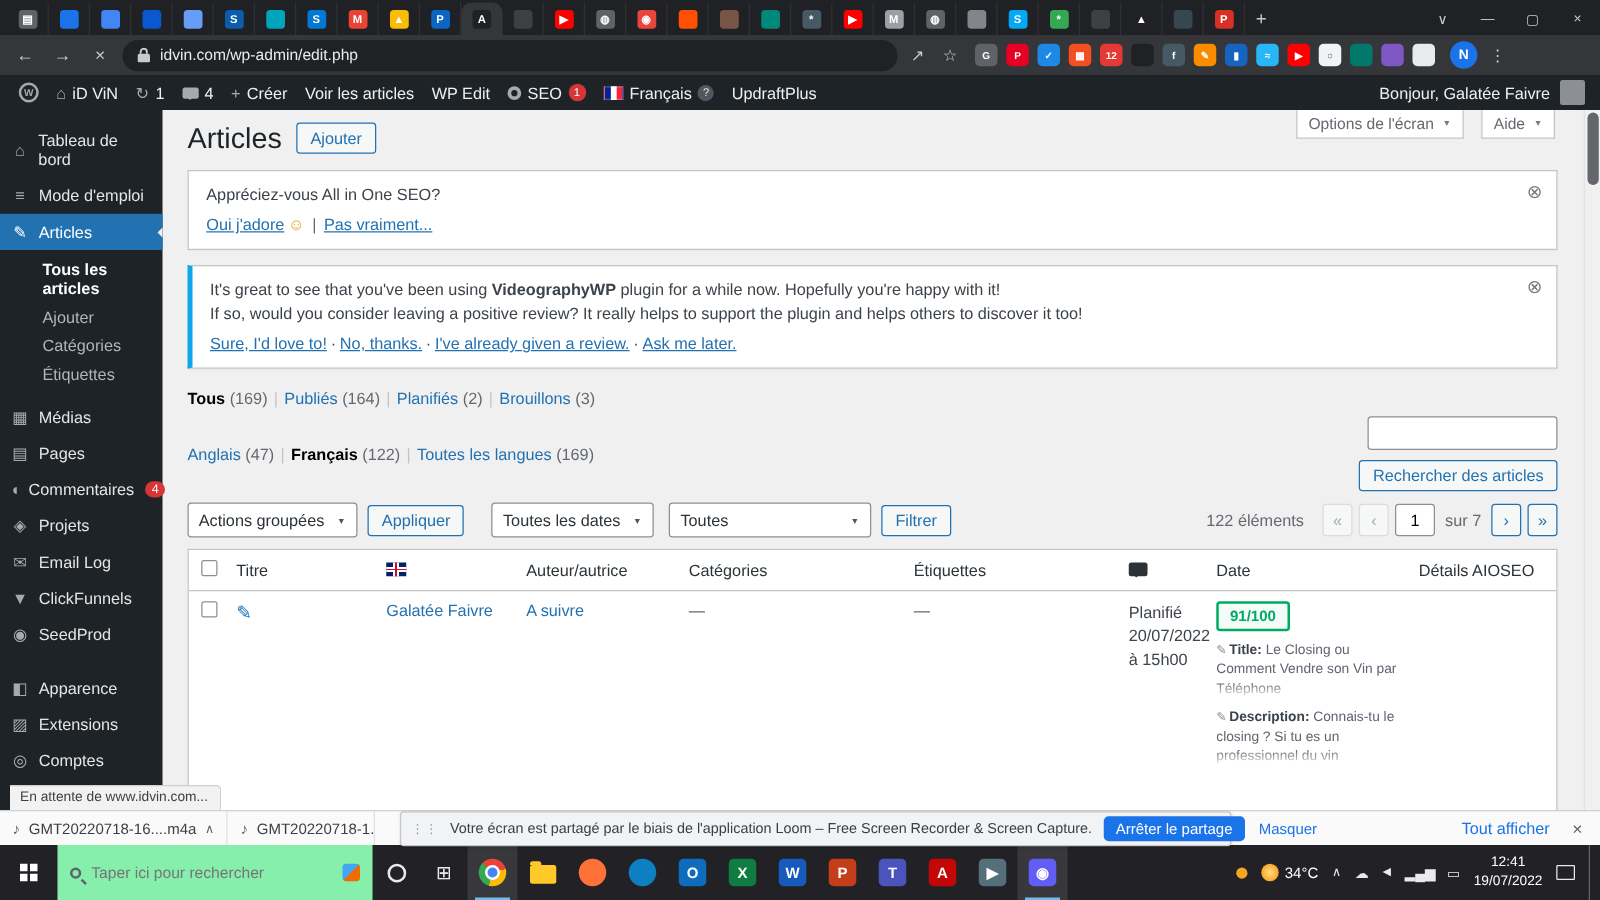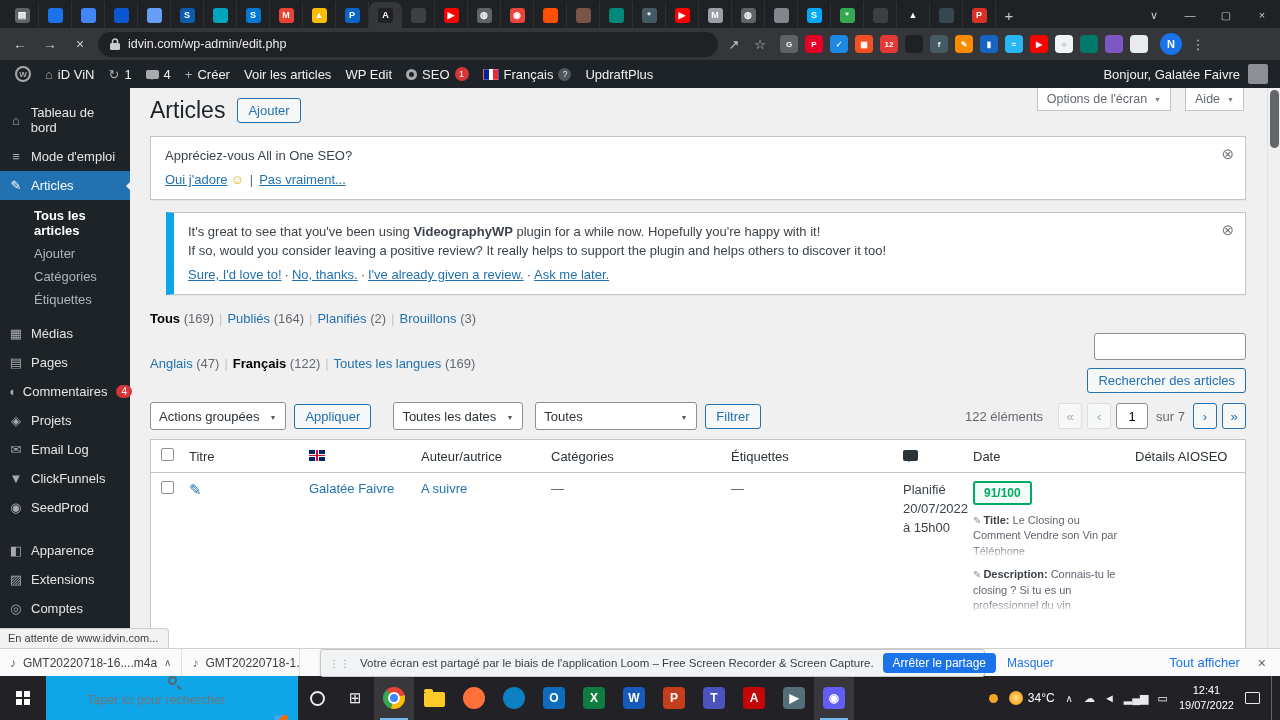--- a/index.html
+++ b/index.html
@@ -63,21 +63,21 @@
   .main-inner { margin:0 34px 0 20px; }
   .screen-tabs { position:absolute; top:0; right:36px; display:flex; gap:14px; z-index:5; }
   .screen-tab { background:#fff; border:1px solid #c3c4c7; border-top:none; padding:4px 9px; font-size:12.5px; color:#646970; display:flex; align-items:center; gap:7px; }
   .mini-caret { font-size:7px; color:#787c82; }
 
   .heading-row { display:flex; align-items:center; gap:12px; padding-top:9px; }
   .page-title { font-size:23px; font-weight:400; color:#1d2327; }
   .btn-secondary { background:#f6f7f7; border:1px solid #2271b1; color:#2271b1; border-radius:3px; font-size:13px; padding:4px 10px; display:inline-flex; align-items:center; white-space:nowrap; }
 
   .notice { background:#fff; border:1px solid #c3c4c7; box-shadow:0 1px 1px rgba(0,0,0,.04); padding:11px 40px 12px 14px; position:relative; margin-top:12px; font-size:13px; color:#3c434a; }
-  .notice.green { border-left:8px solid #0ea5e9;margin-left:16px; }
+  .notice.green { border-left:4px solid #0ea5e9; }
   .dismiss { position:absolute; top:9px; right:11px; color:#787c82; font-size:15px; line-height:1; }
   .notice-links { margin-top:9px; }
   .n-link { color:#2271b1; text-decoration:underline; }
   .smiley { color:#dba617; text-decoration:none; display:inline-block; margin-left:3px; }
   .pipe::before { content:"|"; color:#646970; margin:0 6px; }
   .nline + .nline { margin-top:4px; }
   #video-links .n-link:not(:last-child)::after { content:" · "; color:#3c434a; text-decoration:none; display:inline-block; margin:0 3px; }
 
   .status-row { margin-top:16px; font-size:13px; color:#646970; }
   .filter-link { color:#2271b1; }
@@ -133,21 +133,21 @@
   .score.orange { color:#df8500; border-color:#e8a33d; background:#fdf8ef; }
   .seo-snip { position:relative; overflow:hidden; margin-top:8px; font-size:11px; color:#5f6570; line-height:1.4; padding-right:6px; }
   .seo-snip .lbl { font-weight:bold; color:#3c434a; }
   .snip-pencil { color:#8c8f94; font-size:10px; margin-right:2px; }
   .snip-title { max-height:50px; } .snip-desc { max-height:60px; }
   .seo-snip.fade::after { content:""; position:absolute; left:0; right:0; bottom:0; height:13px; background:linear-gradient(rgba(255,255,255,0),#fff); }
 
   
   .page-scrollbar { position:absolute; right:0; top:0; bottom:0; width:13px; background:#f0f0f1; border-left:1px solid #e2e2e4; }
   .page-scrollbar .thumb { position:absolute; top:2px; left:2px; width:9px; height:58px; background:#63666b; border-radius:5px; }
-  .status-bubble { position:absolute; left:0; bottom:0; background:#f2f2f2; border:1px solid #cfcfcf; border-left:none; border-bottom:none; border-top-right-radius:4px; font-size:11px; color:#3c4043; padding:3px 10px 4px 8px; z-index:40; }
+  .status-bubble { position:absolute; left:8px; bottom:0; background:#f2f2f2; border:1px solid #cfcfcf; border-left:none; border-bottom:none; border-top-right-radius:4px; font-size:11px; color:#3c4043; padding:3px 10px 4px 8px; z-index:40; }
 
   
   .downloadbar { height:28px; background:#fafafa; border-top:1px solid #d0d0d0; display:flex; align-items:center; position:relative; }
   .dl-chip { display:flex; align-items:center; gap:7px; height:100%; padding:0 10px; border-right:1px solid #e0e0e0; font-size:12px; color:#3c4043; white-space:nowrap; overflow:hidden; }
   .dl-chip .dl-ic { color:#5f6368; font-size:12px; }
   .dl-caret { color:#5f6368; font-size:10px; }
   .chip2 { max-width:118px; }
   .loom-banner { position:absolute; left:320px; top:0; width:665px; height:28px; background:#f1f3f4; border:1px solid #c6c6c6; border-radius:3px; display:flex; align-items:center; gap:9px; padding:0 8px; z-index:10; box-shadow:0 1px 2px rgba(0,0,0,.15); }
   .drag-dots { color:#9aa0a6; font-size:10px; letter-spacing:1px; }
   .loom-text { font-size:11.5px; color:#3c4043; white-space:nowrap; }
@@ -155,21 +155,21 @@
   .hide-link { color:#1a73e8; font-size:12px; margin-left:2px; }
   .dl-right { margin-left:auto; display:flex; align-items:center; gap:18px; padding-right:14px; }
   .show-all { color:#1a73e8; font-size:13px; white-space:nowrap; }
   .dl-close { color:#5f6368; font-size:14px; }
 
   
   .taskbar { height:44px; background:#222226; display:flex; align-items:stretch; }
   .tb-start { width:46px; display:flex; align-items:center; justify-content:center; }
   .win-logo { width:14px; height:14px; position:relative; }
   .win-logo::before { content:""; position:absolute; width:6px; height:6px; background:#fff; box-shadow:8px 0 #fff, 0 8px #fff, 8px 8px #fff; }
-  .tb-search { width:252px; background:#0ea5e9; display:flex; align-items:center; gap:8px; padding:0 10px;flex-direction:column; }
+  .tb-search { width:252px; background:#86efac; display:flex; align-items:center; gap:8px; padding:0 10px; }
   .magnifier { width:9px; height:9px; border:2px solid #5f6368; border-radius:50%; position:relative; flex:0 0 auto; }
   .magnifier::after { content:""; position:absolute; width:2px; height:5px; background:#5f6368; left:8px; top:7px; transform:rotate(-45deg); }
   .tb-search input { border:none; outline:none; font-size:12.5px; color:#3c4043; width:170px; background:transparent; }
   .hl-icon { width:14px; height:14px; border-radius:3px; background:linear-gradient(135deg,#42a5f5 50%,#ef6c00 50%); margin-left:auto; }
   .tb-btn { width:38px; display:flex; align-items:center; justify-content:center; color:#e8eaed; font-size:15px; }
   .cortana-ring { width:15px; height:15px; border:2px solid #e8eaed; border-radius:50%; }
   .tb-apps { display:flex; }
   .tb-app { width:40px; display:flex; align-items:center; justify-content:center; position:relative; }
   .tb-app.running { background:rgba(255,255,255,.10); }
   .tb-app.running::after { content:""; position:absolute; bottom:0; left:6px; right:6px; height:2px; background:#76b9ed; }

